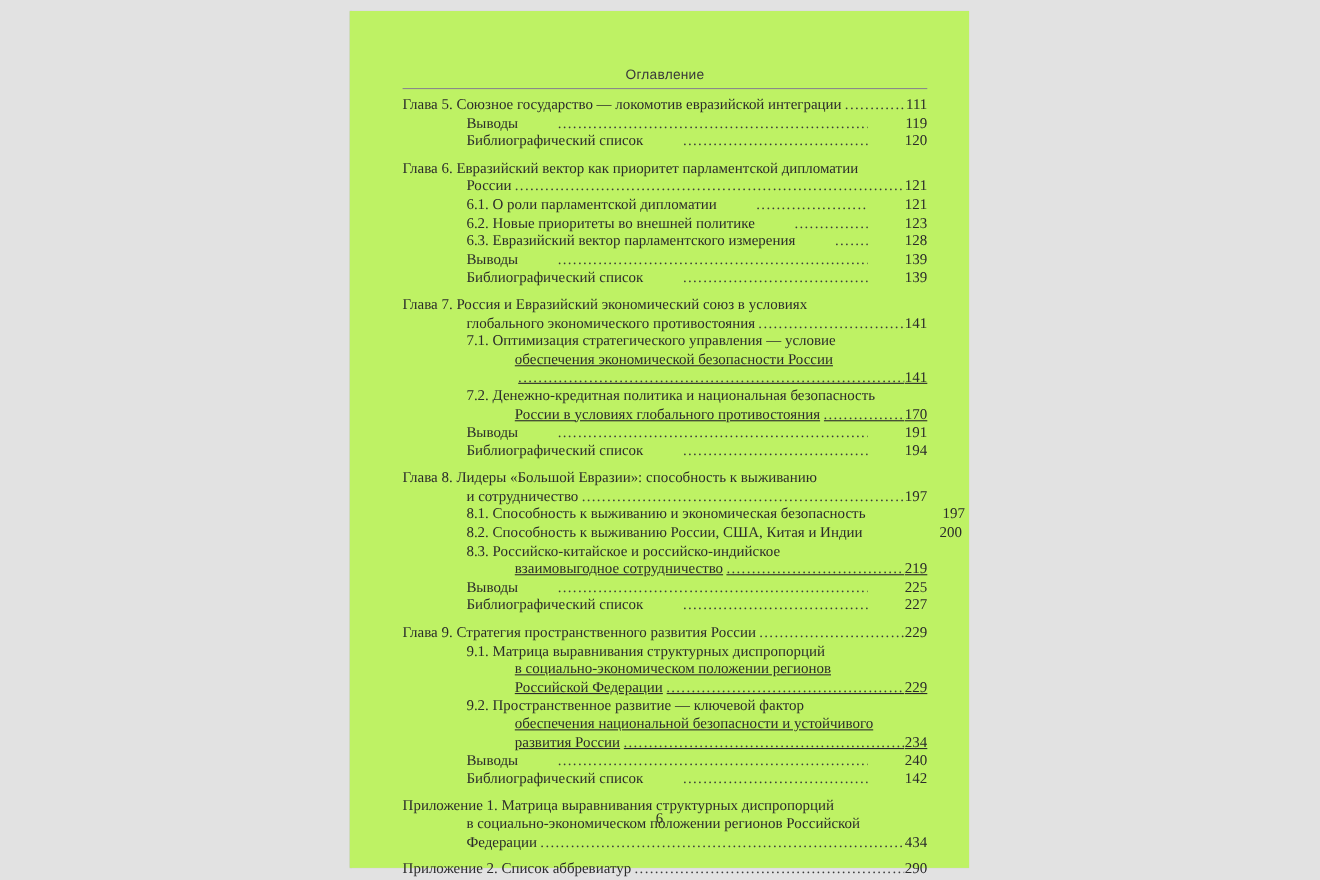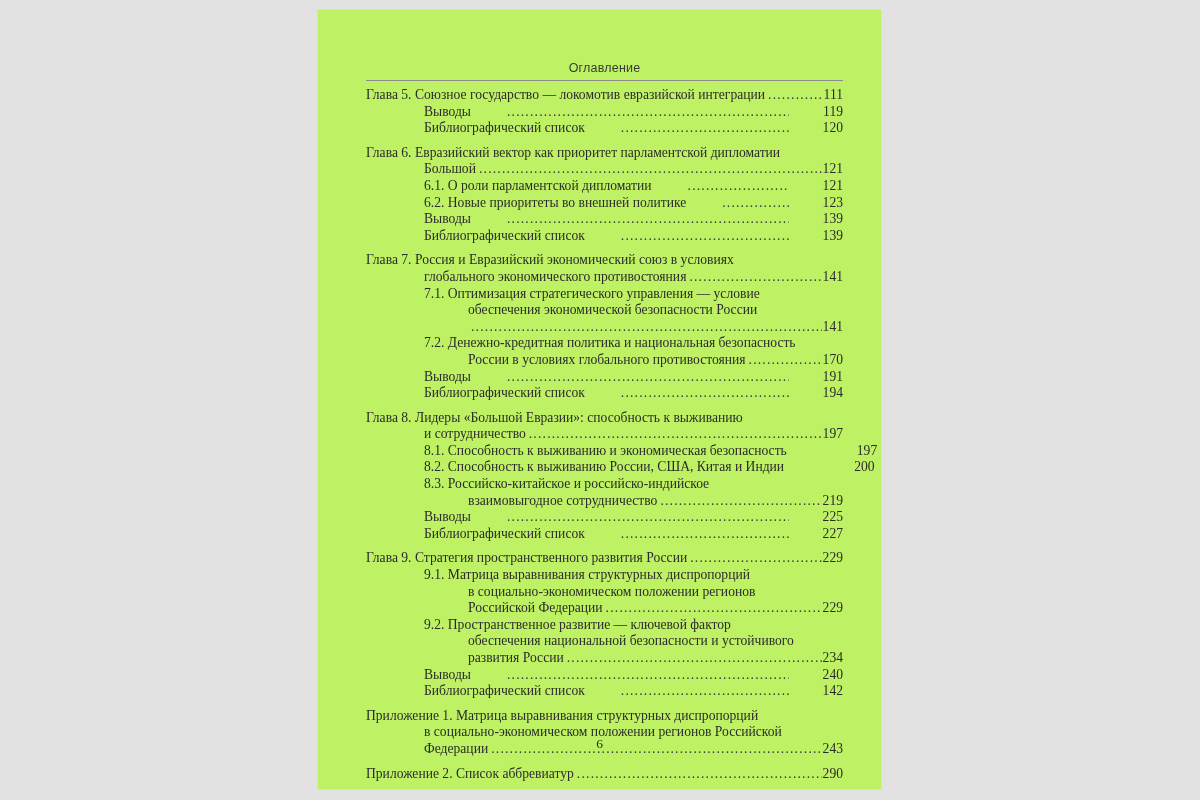--- a/index.html
+++ b/index.html
@@ -58,21 +58,21 @@
       color: #3a3a3a;
     }
     .line .dots::before {
       content: ". . . . . . . . . . . . . . . . . . . . . . . . . . . . . . . . . . . . . . . . . . . . . . . . . . . . . . . . . . . . . . . . . . . . . . . . . . . . . . . . . . . . . . . . . . . . .";
       letter-spacing: -1.1px;
     }
     .line .page-num { flex: 0 0 auto; text-align: right; }
     .ind0 { padding-left: 0; }
     .ind1 { padding-left: 58px; gap: 33px; }
     .cont1 { padding-left: 58px; }
-    .cont2 { padding-left: 102px; }
+    .cont2 { padding-left: 102px; text-decoration: underline; }
     .cont-app { padding-left: 58px; }
     .page-footer {
       position: absolute;
       left: 0; top: 726px;
       width: 563px;
       text-align: center;
       font-size: 13.5px;
       color: #2b2b2b;
     }
   </style>
@@ -102,33 +102,38 @@
         <span class="dots"></span>
         <span class="page-num">120</span>
       </div>
     </div>
 
     <div class="chapter">
       <div class="line ind0">
         <span class="text">Глава 6. Евразийский вектор как приоритет парламентской дипломатии</span>
       </div>
       <div class="line cont1">
-        <span class="text">Большой</span>
+        <span class="text">России</span>
         <span class="dots"></span>
         <span class="page-num">121</span>
       </div>
       <div class="line ind1">
         <span class="text">6.1. О роли парламентской дипломатии</span>
         <span class="dots"></span>
         <span class="page-num">121</span>
       </div>
       <div class="line ind1">
         <span class="text">6.2. Новые приоритеты во внешней политике</span>
         <span class="dots"></span>
         <span class="page-num">123</span>
+      </div>
+      <div class="line ind1">
+        <span class="text">6.3. Евразийский вектор парламентского измерения</span>
+        <span class="dots"></span>
+        <span class="page-num">128</span>
       </div>
       <div class="line ind1">
         <span class="text">Выводы</span>
         <span class="dots"></span>
         <span class="page-num">139</span>
       </div>
       <div class="line ind1">
         <span class="text">Библиографический список</span>
         <span class="dots"></span>
         <span class="page-num">139</span>
@@ -256,21 +261,21 @@
     <div class="chapter">
       <div class="line ind0">
         <span class="text">Приложение 1. Матрица выравнивания структурных диспропорций</span>
       </div>
       <div class="line cont-app">
         <span class="text">в социально-экономическом положении регионов Российской</span>
       </div>
       <div class="line cont-app">
         <span class="text">Федерации</span>
         <span class="dots"></span>
-        <span class="page-num">243</span>
+        <span class="page-num">434</span>
       </div>
     </div>
 
     <div class="chapter">
       <div class="line ind0">
         <span class="text">Приложение 2. Список аббревиатур</span>
         <span class="dots"></span>
         <span class="page-num">290</span>
       </div>
     </div>

